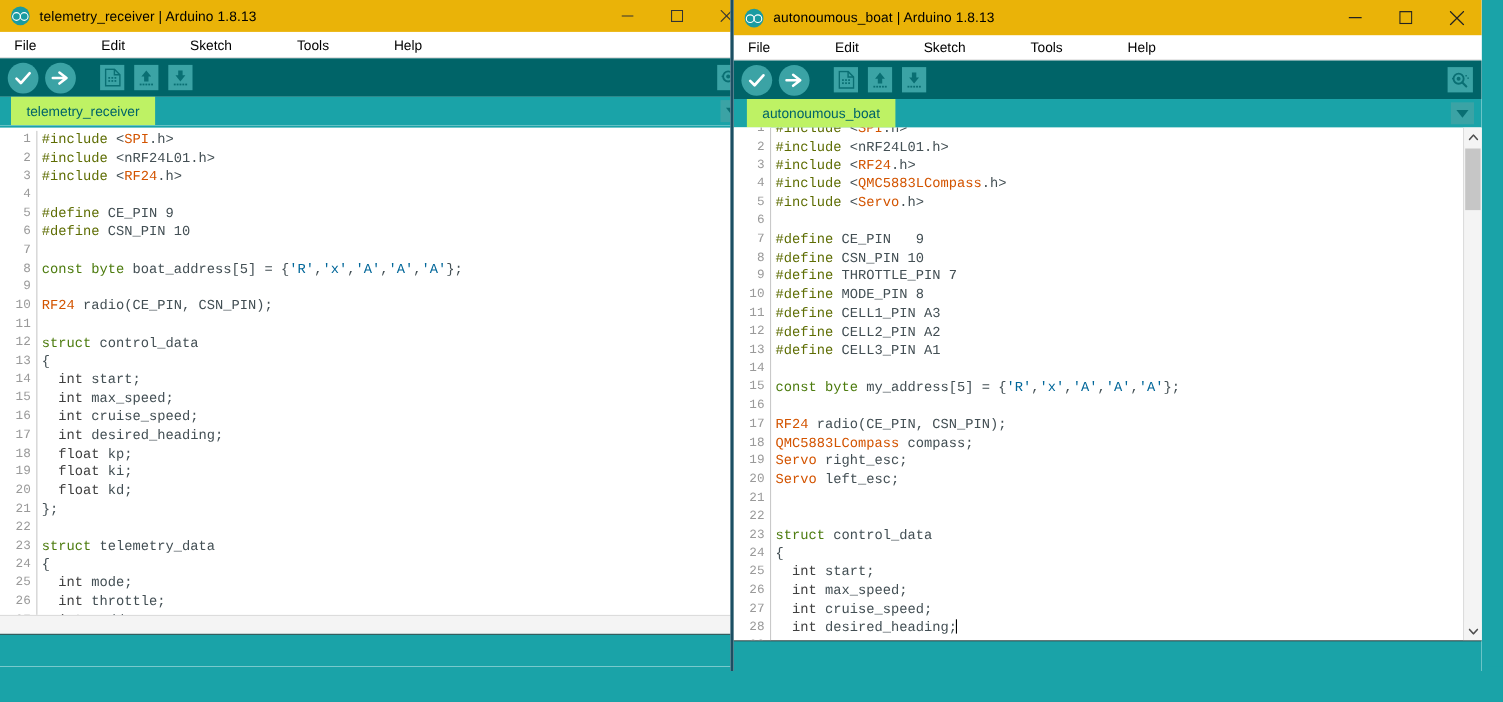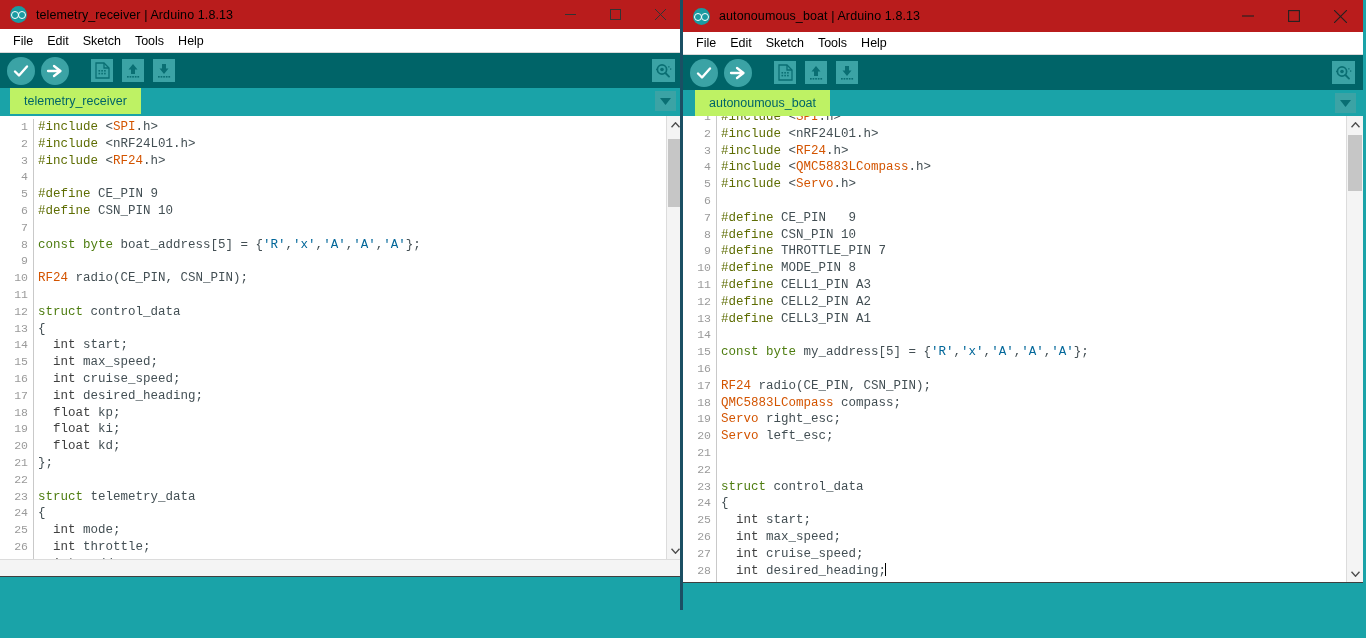--- a/index.html
+++ b/index.html
@@ -19,27 +19,27 @@
   
   .window {
     position: absolute;
     top: 0;
     background: #ffffff;
     display: flex;
     flex-direction: column;
     overflow: hidden;
   }
   .window.left  { left: 0;   width: 683px; height: 606px; }
-  .window.right { left: 680px; width: 683px; height: 610px;
+  .window.right { left: 664px; width: 683px; height: 610px;
                   border-left: 3px solid #1b4f63; }
 
   
   .titlebar {
     height: 29px;
-    background: #b91c1c;
+    background: #eab308;
     display: flex;
     align-items: center;
     flex: none;
     position: relative;
   }
   .window.right .titlebar { height: 32px; }
   .app-logo {
     width: 17px; height: 17px;
     margin-left: 10px; margin-right: 9px;
     border-radius: 50%;
@@ -83,20 +83,21 @@
 
   
   .menubar {
     height: 24px;
     background: #ffffff;
     display: flex;
     align-items: center;
     padding-left: 6px;
     flex: none;
     border-bottom: 1px solid #d9d9d9;
+    gap: 45px;
   }
   .window.right .menubar { height: 23px; }
   .menu-item {
     font-size: 12.5px;
     color: #000000;
     padding: 2px 7px;
     white-space: nowrap;
   }
 
   

